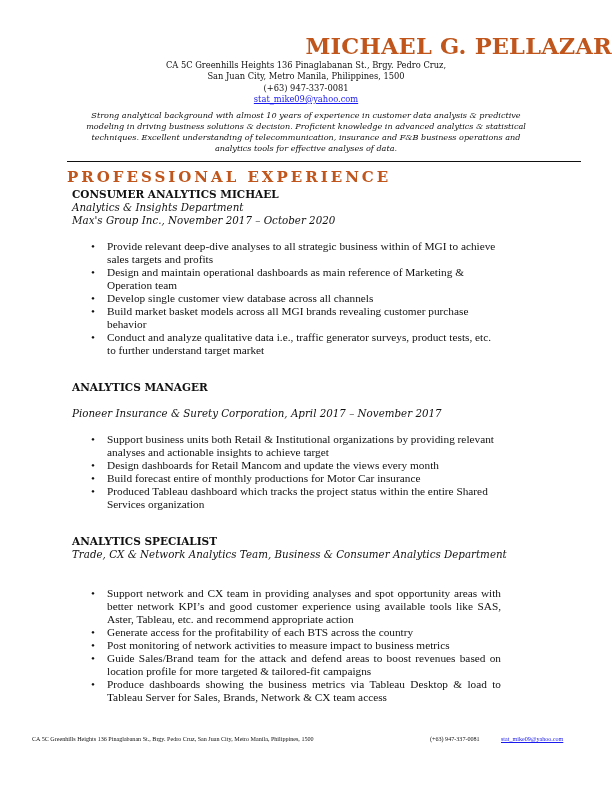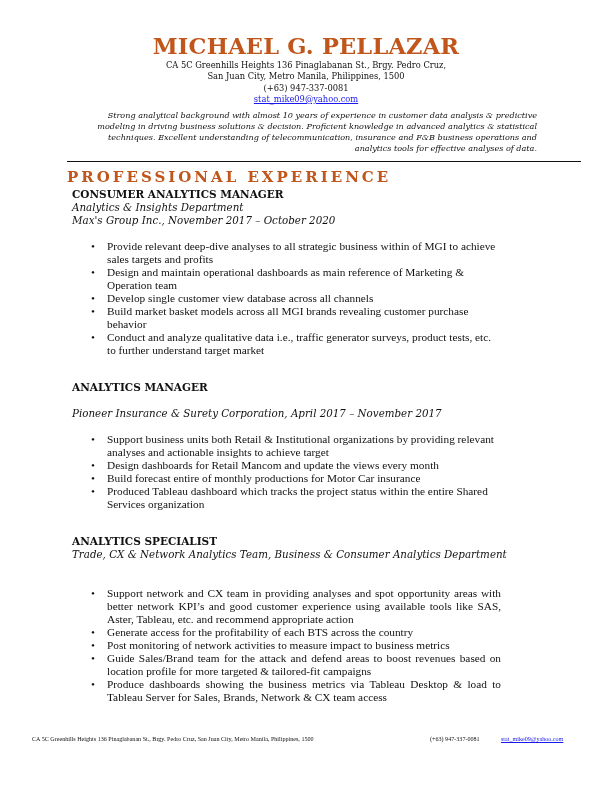--- a/index.html
+++ b/index.html
@@ -1,27 +1,27 @@
 <!DOCTYPE html>
 <html><head>
   <meta charset="utf-8">
   <style>
     html, body { margin: 0; padding: 0; background: #ffffff; }
     body { width: 612px; height: 792px; position: relative; overflow: hidden;
            font-family: "DejaVu Serif", "Liberation Serif", serif; color: #111; }
     .page { position: absolute; left: 0; top: 0; width: 612px; height: 792px; }
 
-    .name { position: absolute; top: 33px; left: 0; width: 612px; text-align: center;
+    .name { position: absolute; top: 33px; left: 0; width: 612px; text-align: right;
             font-family: "DejaVu Serif", serif; font-weight: bold; font-size: 22.5px;
             letter-spacing: 0.2px; line-height: 26px; }
     .contact { position: absolute; top: 60px; left: 0; width: 612px; text-align: center;
                font-family: "DejaVu Serif", serif; font-size: 8.3px; line-height: 11.3px; color: #111; }
     .contact a { color: #1a1aee; text-decoration: underline; }
 
-    .summary { position: absolute; top: 110px; left: 75px; width: 462px; text-align: right;
+    .summary { position: absolute; top: 110px; left: 75px; width: 462px; text-align: center;
                font-family: "DejaVu Serif", serif; font-style: italic; font-size: 8.1px;
                line-height: 11.1px; color: #111; }
 
     .rule { position: absolute; top: 161px; left: 67px; width: 514px; height: 0;
             border-top: 1px solid #111; }
 
     .section-title { position: absolute; top: 169px; left: 67px;
                      font-family: "DejaVu Serif", serif; font-weight: bold; font-size: 15px;
                      letter-spacing: 3px; line-height: 16px; }
 
@@ -56,21 +56,21 @@
     <div>(+63) 947-337-0081</div>
     <div><a>stat_mike09@yahoo.com</a></div>
   </div>
 
   <div class="summary">Strong analytical background with almost 10 years of experience in customer data analysis &amp; predictive modeling in driving business solutions &amp; decision. Proficient knowledge in advanced analytics &amp; statistical techniques. Excellent understanding of telecommunication, insurance and F&amp;B business operations and analytics tools for effective analyses of data.</div>
 
   <div class="rule"></div>
 
   <div class="section-title" style="color:#C0561B">PROFESSIONAL EXPERIENCE</div>
 
-  <div class="job-title" style="top:188px">CONSUMER ANALYTICS MANAGER</div>
+  <div class="job-title" style="top:188px">CONSUMER ANALYTICS MICHAEL</div>
   <div class="job-dept" style="top:201px">Analytics &amp; Insights Department</div>
   <div class="job-company" style="top:214px">Max's Group Inc., November 2017 – October 2020</div>
   <ul class="bullets" style="top:240px; width:410px;">
     <li><span class="bullet">•</span><span class="txt">Provide relevant deep-dive analyses to all strategic business within of MGI to achieve sales targets and profits</span></li>
     <li><span class="bullet">•</span><span class="txt">Design and maintain operational dashboards as main reference of Marketing &amp; Operation team</span></li>
     <li><span class="bullet">•</span><span class="txt">Develop single customer view database across all channels</span></li>
     <li><span class="bullet">•</span><span class="txt">Build market basket models across all MGI brands revealing customer purchase behavior</span></li>
     <li><span class="bullet">•</span><span class="txt">Conduct and analyze qualitative data i.e., traffic generator surveys, product tests, etc. to further understand target market</span></li>
   </ul>
 

